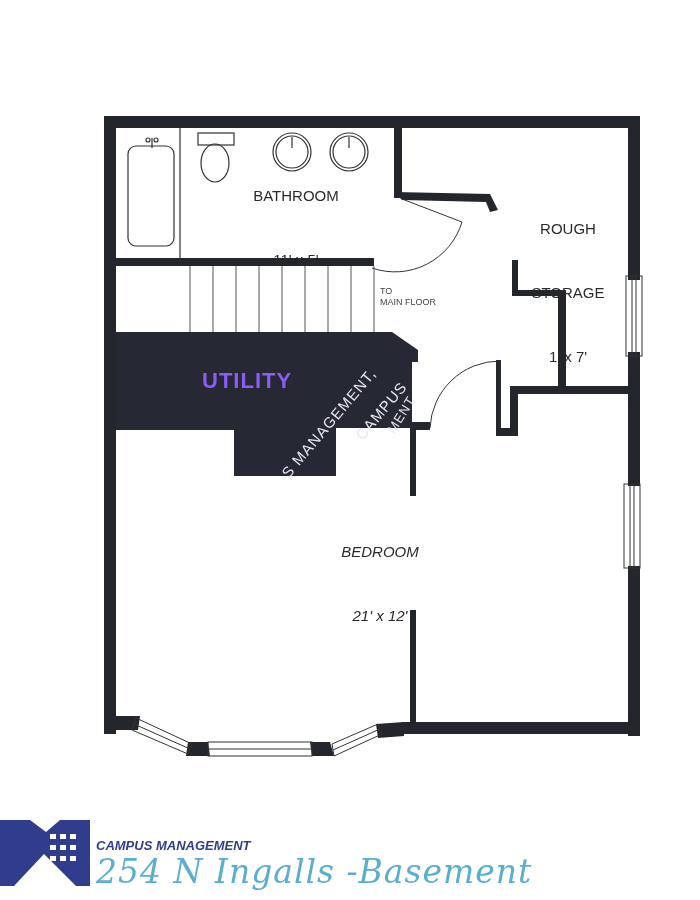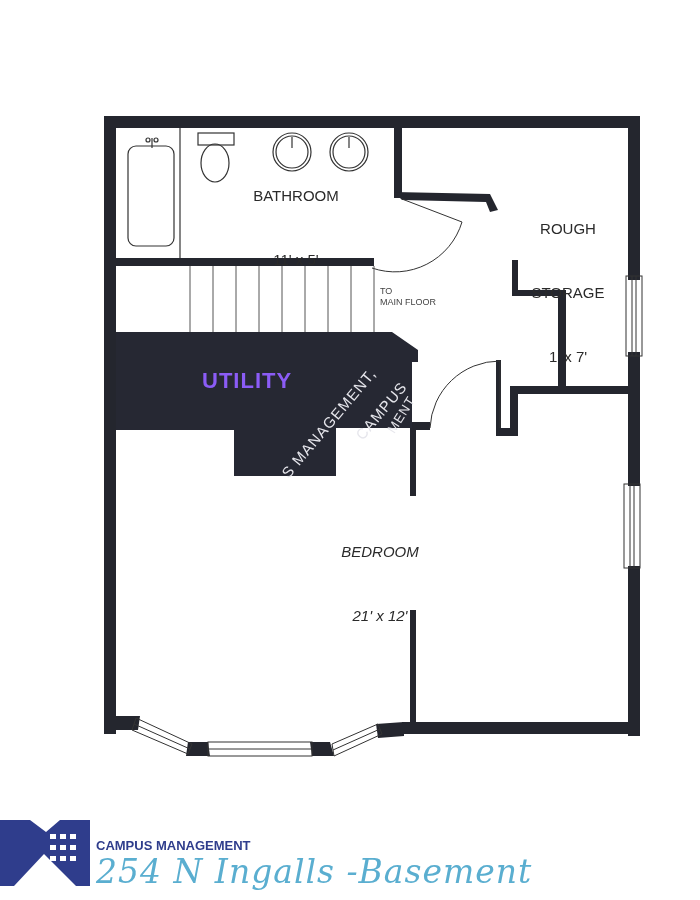--- a/index.html
+++ b/index.html
@@ -3,21 +3,21 @@
   <meta charset="utf-8">
   <style>
     html, body { margin: 0; padding: 0; background: #ffffff; }
     body { width: 700px; height: 900px; position: relative; overflow: hidden; font-family: "Liberation Sans", sans-serif; }
     .plan { position: absolute; left: 0; top: 0; width: 700px; height: 900px; }
     .label { position: absolute; text-align: center; color: #2a2a2a; font-family: "Liberation Sans", sans-serif; font-size: 15px; line-height: 19px; }
     .label .dim { display: block; margin-top: 45px; }
     .utility { position: absolute; left: 202px; top: 368px; color: #8b5cf6; font-weight: bold; font-size: 22px; letter-spacing: 1px; font-family: "Liberation Sans", sans-serif; }
     .stairs-note { position: absolute; left: 380px; top: 286px; font-size: 9px; line-height: 11px; color: #444; font-family: "Liberation Sans", sans-serif; }
     .wm { position: absolute; color: #e6e6ec; font-size: 15px; letter-spacing: 1px; transform-origin: left top; font-family: "Liberation Sans", sans-serif; white-space: nowrap; }
-    .footer-brand { position: absolute; left: 96px; top: 838px; font-weight: bold; font-size: 13px; color: #2f3d8c; font-family: "Liberation Sans", sans-serif; letter-spacing: 0px; }
+    .footer-brand { position: absolute; left: 96px; top: 838px; font-weight: bold; font-size: 13px; color: #2f3d8c; font-family: "Liberation Sans", sans-serif; letter-spacing: 0px; font-style: italic; }
     .footer-title { position: absolute; left: 96px; top: 852px; font-size: 33px; color: #5aaed0; font-style: italic; font-family: "DejaVu Serif", serif; letter-spacing: 1px; }
   </style>
 </head>
 <body>
 
 <svg class="plan" viewBox="0 0 700 900" xmlns="http://www.w3.org/2000/svg">
 
   <g fill="#24262e">
 
     <rect x="110" y="116" width="530" height="12"></rect>

